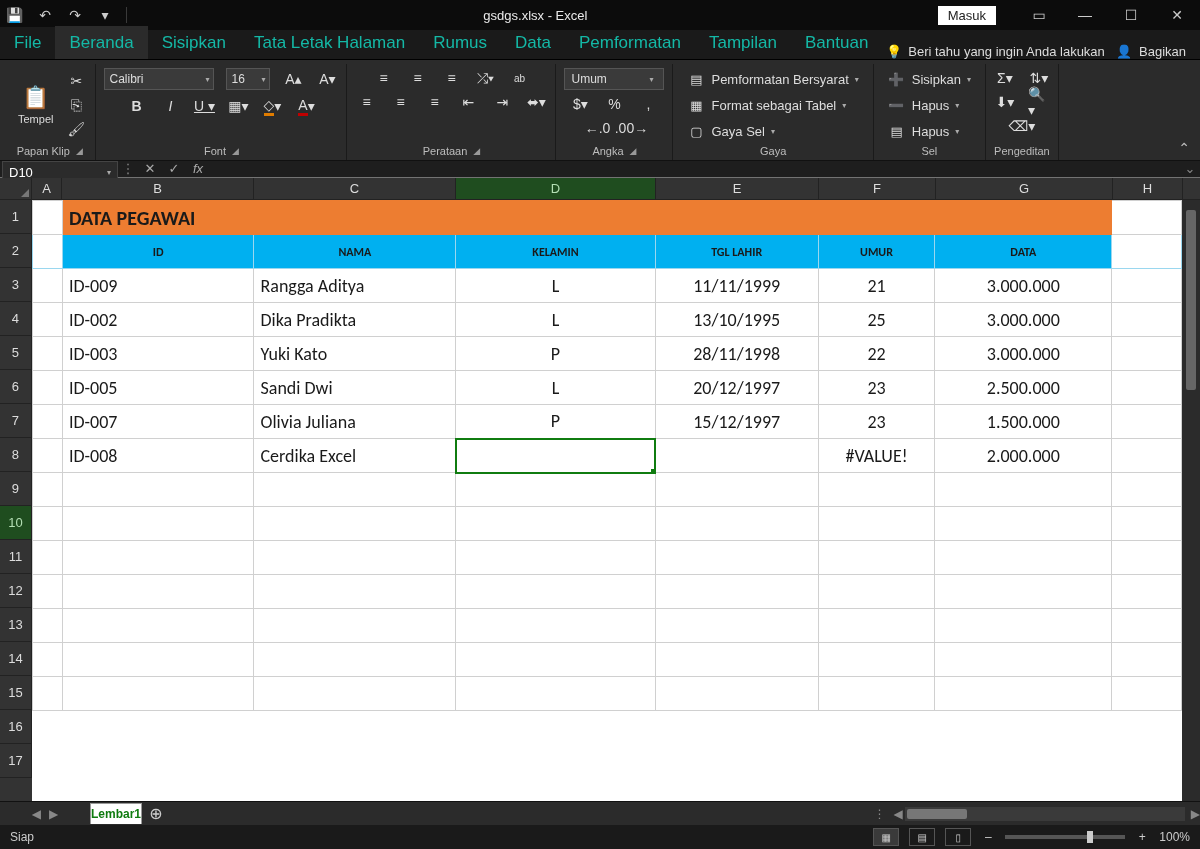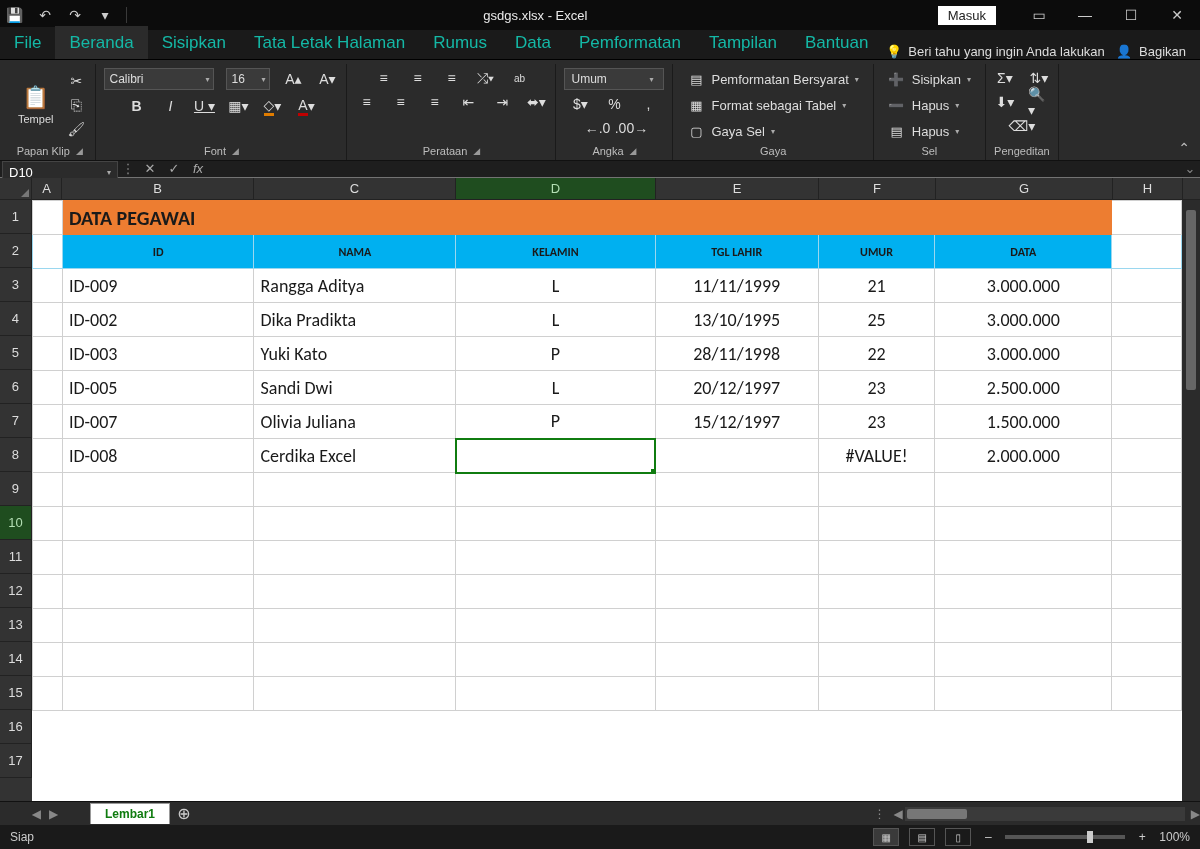--- a/index.html
+++ b/index.html
@@ -90,21 +90,21 @@
   .header-row td { background:#00B0F0; font-weight:bold; text-align:center; color:#1a1a1a; font-size:12px; border-color:#9ad7ef;}
   .c-center { text-align:center; }
   td.cellD10 { border:2px solid #107c10 !important; position:relative;}
   td.cellD10::after { content:""; position:absolute; right:-3px; bottom:-3px; width:6px; height:6px; background:#107c10; }
   .rightpad { flex:1; background:#808080;}
   .vscroll { width:18px; background:#2b2b2b; display:flex; flex-direction:column;}
   .vscroll .thumb { background:#666; width:10px; margin:10px auto; height:180px; border-radius:2px;}
   
   .sheettabs { height:24px; background:#2b2b2b; display:flex; align-items:center; color:#ccc; font-size:12px; border-top:1px solid #111;}
   .sheet-nav { width:90px; display:flex; align-items:center; justify-content:center; gap:8px; color:#888;}
-  .sheet-tab { background:#fff; color:#0f7b0f; padding:3px 14px; border:1px solid #999; border-bottom:none; font-weight:bold;}
+  .sheet-tab { background:#fff; color:#0f7b0f; padding:3px 0; border:1px solid #999; border-bottom:none; font-weight:bold;}
   .sheet-add { width:28px; text-align:center; font-size:16px; color:#ccc;}
   .sheettabs-right { margin-left:auto; display:flex; align-items:center; gap:2px;}
   .hscroll { width:280px; height:14px; background:#3a3a3a; margin-right:4px; position:relative;}
   .hscroll .thumb { position:absolute; left:2px; top:2px; height:10px; width:60px; background:#777; border-radius:2px;}
   
   .statusbar { height:24px; background:#1a1a1a; display:flex; align-items:center; color:#ccc; font-size:12px; padding:0 10px;}
   .statusbar .right { margin-left:auto; display:flex; align-items:center; gap:10px;}
   .viewbtn { width:26px; height:18px; border:1px solid #555; display:flex; align-items:center; justify-content:center; font-size:10px;}
   .viewbtn.active { background:#3a3a3a;}
   .zoomslider { width:120px; height:4px; background:#555; position:relative;}

